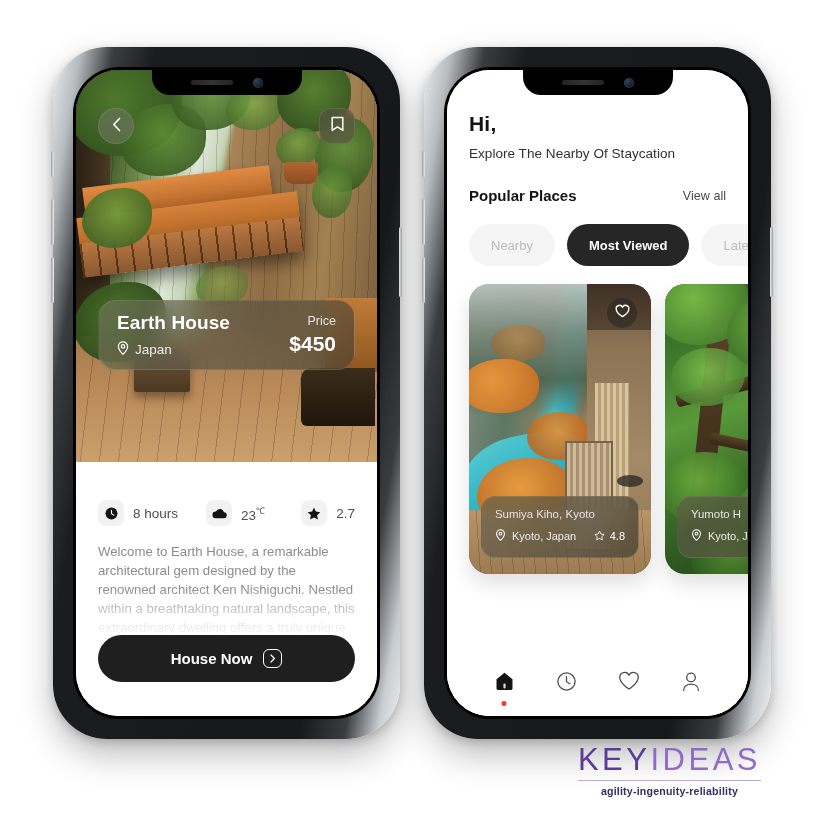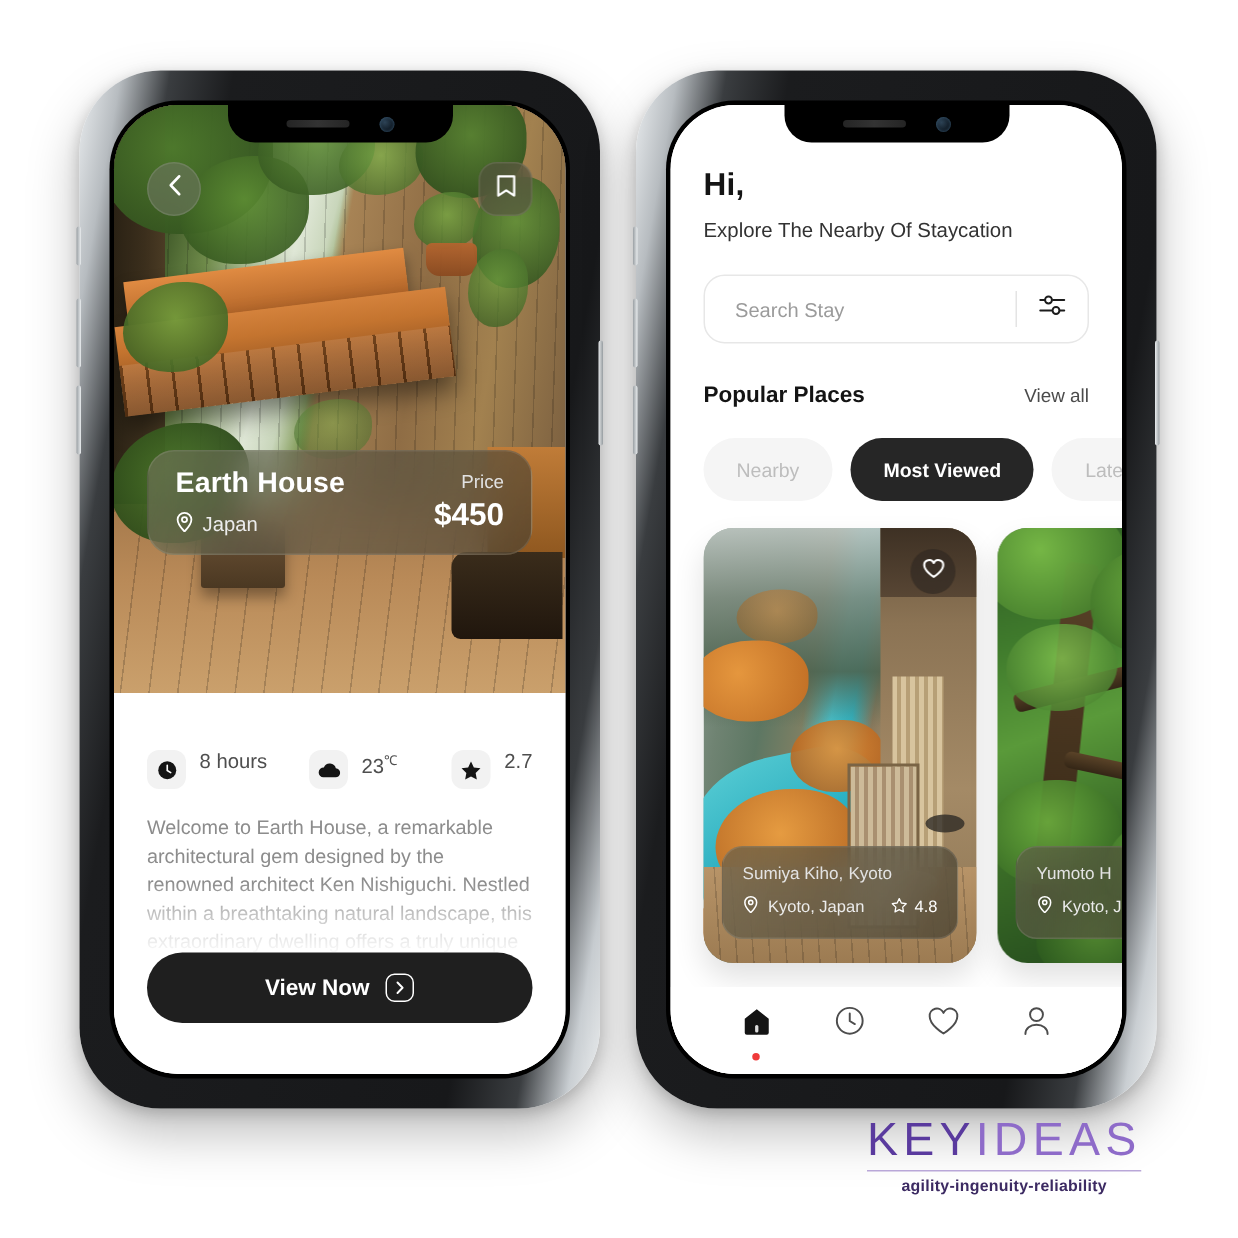--- a/index.html
+++ b/index.html
@@ -167,21 +167,21 @@
     display:flex; justify-content:space-between; align-items:center;
   }
   .gc-title { font-size: 19px; font-weight: 700; letter-spacing: .1px; }
   .gc-loc { display:flex; align-items:center; gap:6px; margin-top:7px; font-size:13.5px; color:#ececec; }
   .gc-price-lbl { font-size: 12.5px; color:#e2e2e2; text-align:right; }
   .gc-price { font-size: 21px; font-weight: 700; text-align:right; margin-top:4px;}
 
   .sheet { position:absolute; left:0; right:0; top:392px; bottom:0; background:#fff; padding: 20px 22px 0; }
   .sheet h2 { font-size: 17px; font-weight: 700; color:#121212; letter-spacing:.1px; }
   .stats { display:flex; align-items:center; margin-top: 18px; }
-  .stat { display:flex; align-items:flex-start; gap:9px; }
+  .stat { display:flex; align-items:center; gap:9px; }
   .stat:nth-child(1){ width: 118px; }
   .stat:nth-child(2){ width: 104px; }
   .chip {
     width:26px; height:26px; border-radius:8px; background:#f2f2f2;
     display:flex; align-items:center; justify-content:center;
   }
   .stat-txt { font-size:13.5px; color:#4e4e4e; }
   .deg { font-size:9px; vertical-align:super; }
   .desc {
     margin-top: 16px; font-size: 13.2px; line-height: 19px; color:#8c8c8c;
@@ -423,21 +423,21 @@
                 </svg>
               </div>
               <span class="stat-txt">2.7</span>
             </div>
           </div>
 
           <p class="desc">Welcome to Earth House, a remarkable architectural gem designed by the renowned architect Ken Nishiguchi. Nestled within a breathtaking natural landscape, this extraordinary dwelling offers a truly unique</p>
         </div>
 
         <button class="book-btn">
-          <span>View Now</span>
+          <span>House Now</span>
           <span class="arrow-box">
             <svg width="6" height="9" viewBox="0 0 6 9" fill="none">
               <path d="M1 1l3.4 3.5L1 8" stroke="#fff" stroke-width="1.3" stroke-linecap="round" stroke-linejoin="round"></path>
             </svg>
           </span>
         </button>
 
       </div>
     </div>
   </div>
@@ -452,31 +452,20 @@
 
         <div class="notch">
           <div class="speaker"></div>
           <div class="cam"></div>
         </div>
 
         <div class="home">
           <div class="greet">Hi,</div>
           <div class="sub">Explore The Nearby Of Staycation</div>
 
-          <div class="search">
-            <div class="search-ph">Search Stay</div>
-            <div class="divider"></div>
-            <span>
-              <svg width="19" height="17" viewBox="0 0 19 17" fill="none" stroke="#1c1c1c" stroke-width="1.3" stroke-linecap="round">
-                <path d="M1.5 5h3M10 5h7.5M1.5 12h7.5M14.5 12h3"></path>
-                <circle cx="7" cy="5" r="2.3"></circle>
-                <circle cx="12" cy="12" r="2.3"></circle>
-              </svg>
-            </span>
-          </div>
 
           <div class="row-head">
             <div class="row-title">Popular Places</div>
             <div class="view-all">View all</div>
           </div>
 
           <div class="tabs">
             <div class="tab idle">Nearby</div>
             <div class="tab active">Most Viewed</div>
             <div class="tab idle">Latest</div>

